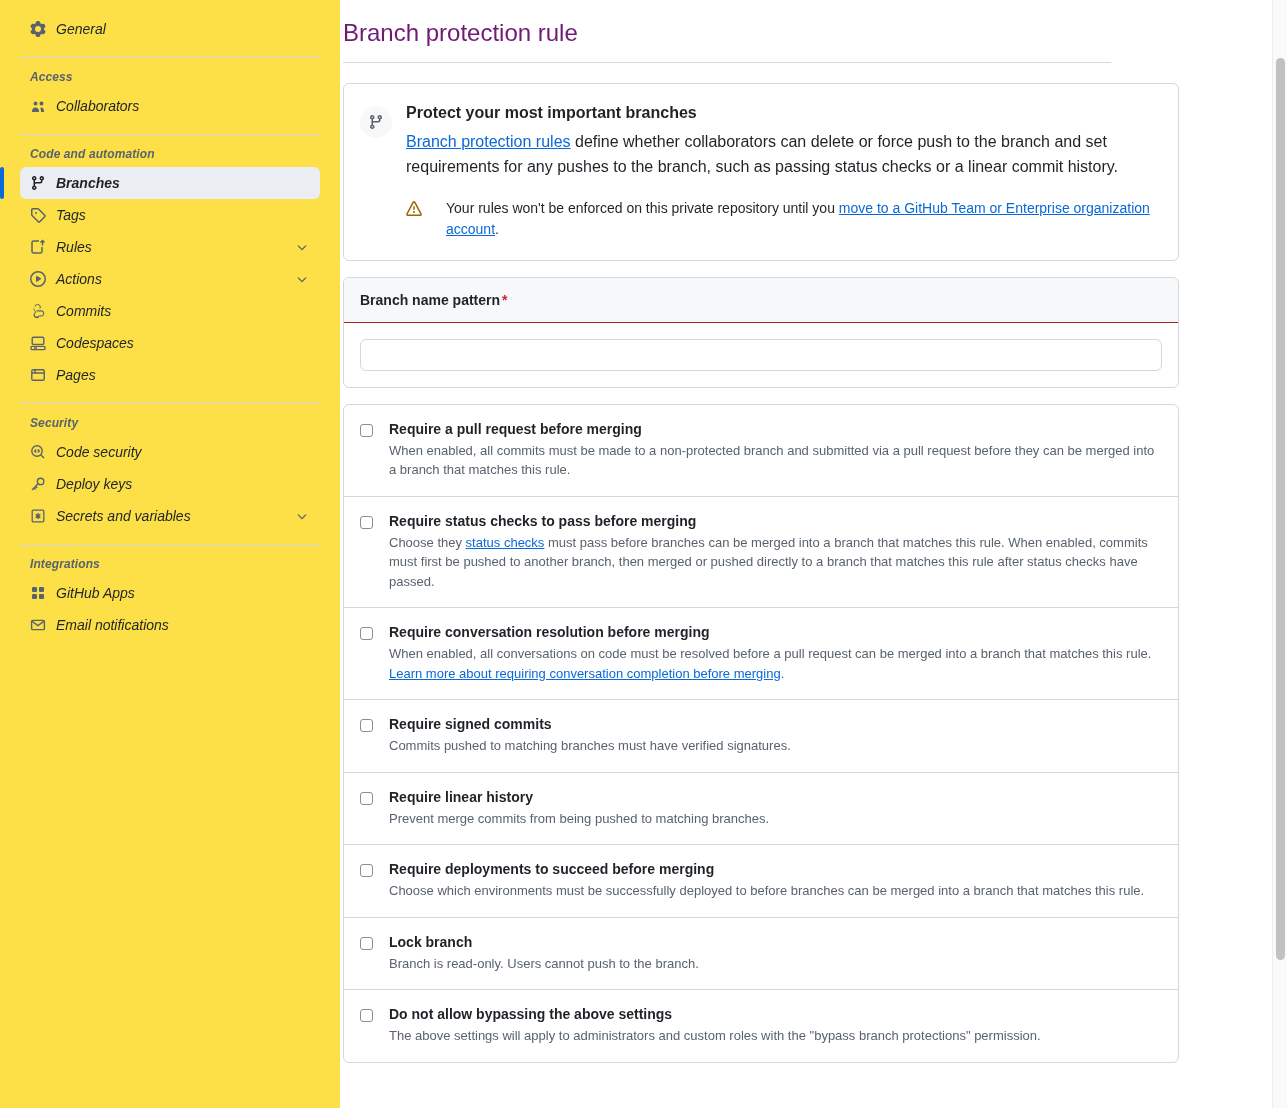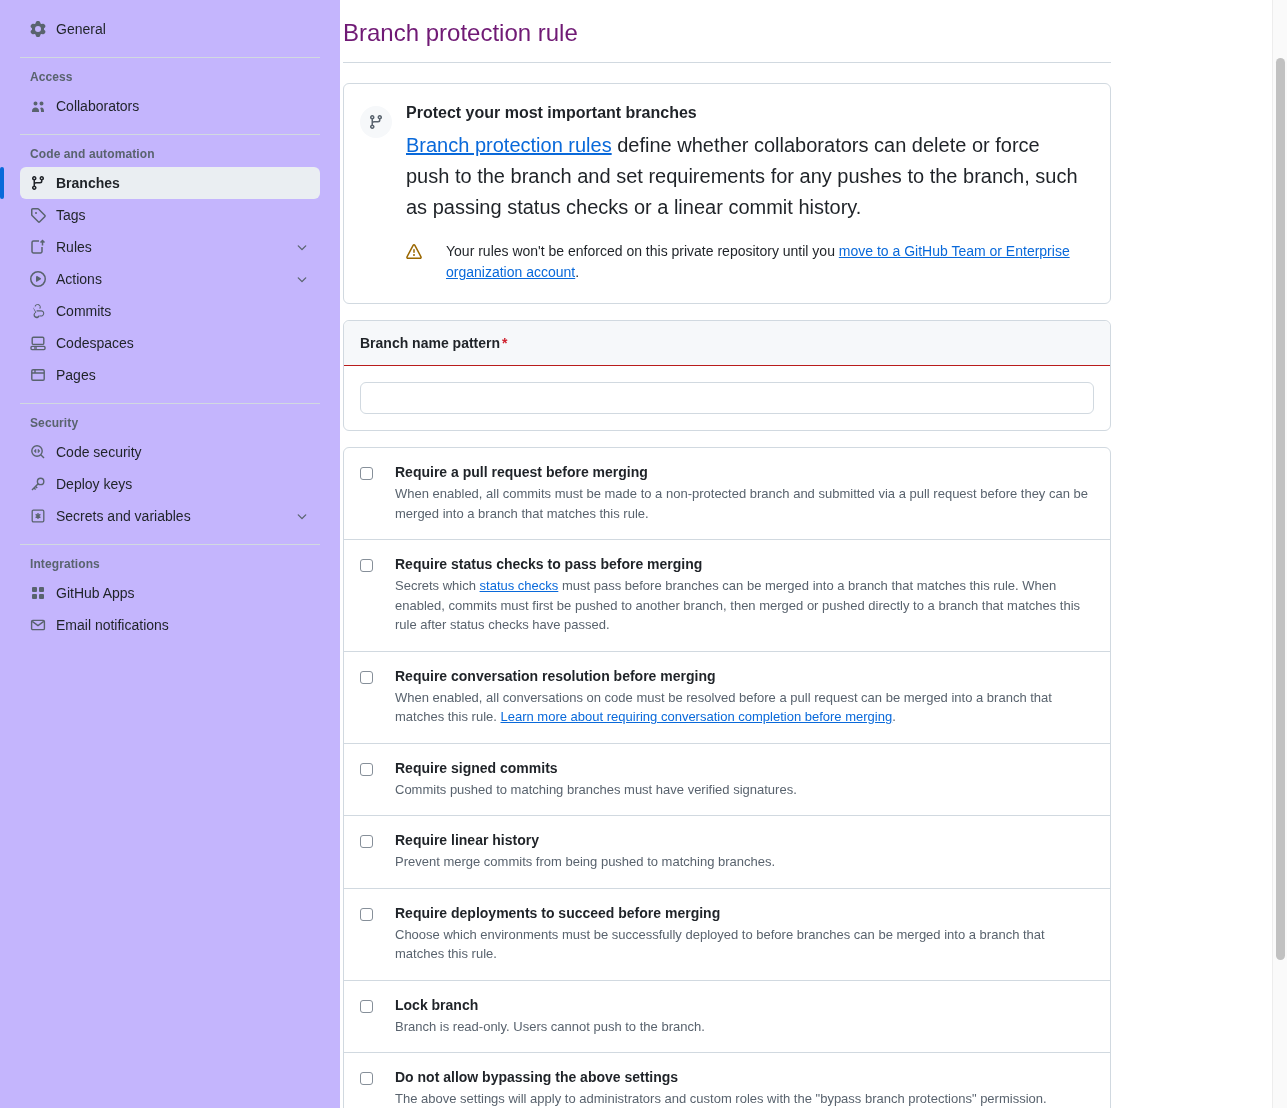--- a/index.html
+++ b/index.html
@@ -11,21 +11,22 @@
     color: #1f2328;
     overflow: hidden;
   }
   .page { position: relative; width: 1287px; height: 1108px; display: flex; }
 
   
   .sidebar {
     width: 340px;
     flex: 0 0 340px;
     padding: 0 0 16px 0;
-    background: #c4b5fd;
+    background: #fde047;
+    font-style: italic;
   }
   .nav-item {
     display: flex;
     align-items: center;
     gap: 10px;
     height: 32px;
     margin: 0 20px 0 20px;
     padding: 0 10px;
     border-radius: 6px;
     font-size: 14px;
@@ -76,21 +77,21 @@
     color: #701a75;
     line-height: 1.25;
   }
   .title-rule { height: 1px; background: #d1d9e0; margin-bottom: 20px; width: 768px; }
 
   .box {
     border: 1px solid #d1d9e0;
     border-radius: 6px;
     background: #ffffff;
     margin-bottom: 16px;
-    width: 768px;
+    width: 836px;
   }
   .box-header {
     background: #f6f8fa;
     border-bottom: 1px solid #b91c1c;
     padding: 14px 16px;
     font-size: 14px;
     font-weight: 600;
     border-radius: 6px 6px 0 0;
     color: #1f2328;
   }
@@ -101,21 +102,21 @@
   .info-icon {
     width: 32px; height: 32px; flex: 0 0 32px;
     border-radius: 50%;
     background: #f6f8fa;
     display: flex; align-items: center; justify-content: center;
     color: #59636e;
     margin-top: 2px;
   }
   .info-body { flex: 1 1 auto; }
   .info-title { font-size: 16px; font-weight: 600; margin: 0 0 8px 0; }
-  .info-desc { font-size: 20px; line-height: 1.55; color: #1f2328; margin: 0; }
+  .info-desc { font-size: 16px; line-height: 1.55; color: #1f2328; margin: 0; }
   a.lnk { color: #0969da; text-decoration: underline; cursor: pointer; }
   .warn-row {
     display: flex; gap: 24px; margin-top: 18px;
     font-size: 14px; line-height: 1.5; color: #1f2328;
   }
   .warn-icon { flex: 0 0 16px; width: 16px; height: 16px; margin-top: 3px; color: #9a6700; }
 
   
   .pattern-body { padding: 16px; }
   .text-input {
@@ -128,21 +129,21 @@
     font-family: "Liberation Sans", sans-serif;
     color: #1f2328;
     background: #ffffff;
     outline: none;
   }
   .text-input::placeholder { color: #6e7781; }
 
   
   .check-row {
     display: flex;
-    gap: 22px;
+    gap: 16px;
     padding: 16px;
     border-bottom: 1px solid #d1d9e0;
   }
   .check-row:last-child { border-bottom: none; }
   .cb {
     appearance: none;
     -webkit-appearance: none;
     width: 13px; height: 13px;
     flex: 0 0 13px;
     margin: 3px 0 0 0;
@@ -386,21 +387,21 @@
               <input type="checkbox" class="cb" id="cb-require-pull-request-before-merging" style="">
               <div class="cb-body">
                 <label class="cb-label" for="cb-require-pull-request-before-merging">Require a pull request before merging</label>
                 <p class="cb-desc"><span>When enabled, all commits must be made to a non-protected branch and submitted via a pull request before they can be merged into a branch that matches this rule.</span></p>
               </div>
             </div>
             <div class="check-row">
               <input type="checkbox" class="cb" id="cb-require-status-checks-to-pass" style="">
               <div class="cb-body">
                 <label class="cb-label" for="cb-require-status-checks-to-pass">Require status checks to pass before merging</label>
-                <p class="cb-desc"><span>Secrets which </span><a class="lnk">status checks</a><span> must pass before branches can be merged into a branch that matches this rule. When enabled, commits must first be pushed to another branch, then merged or pushed directly to a branch that matches this rule after status checks have passed.</span></p>
+                <p class="cb-desc"><span>Choose they </span><a class="lnk">status checks</a><span> must pass before branches can be merged into a branch that matches this rule. When enabled, commits must first be pushed to another branch, then merged or pushed directly to a branch that matches this rule after status checks have passed.</span></p>
               </div>
             </div>
             <div class="check-row">
               <input type="checkbox" class="cb" id="cb-require-conversation-resolution" style="">
               <div class="cb-body">
                 <label class="cb-label" for="cb-require-conversation-resolution">Require conversation resolution before merging</label>
                 <p class="cb-desc"><span>When enabled, all conversations on code must be resolved before a pull request can be merged into a branch that matches this rule. </span><a class="lnk">Learn more about requiring conversation completion before merging</a><span>.</span></p>
               </div>
             </div>
             <div class="check-row">

